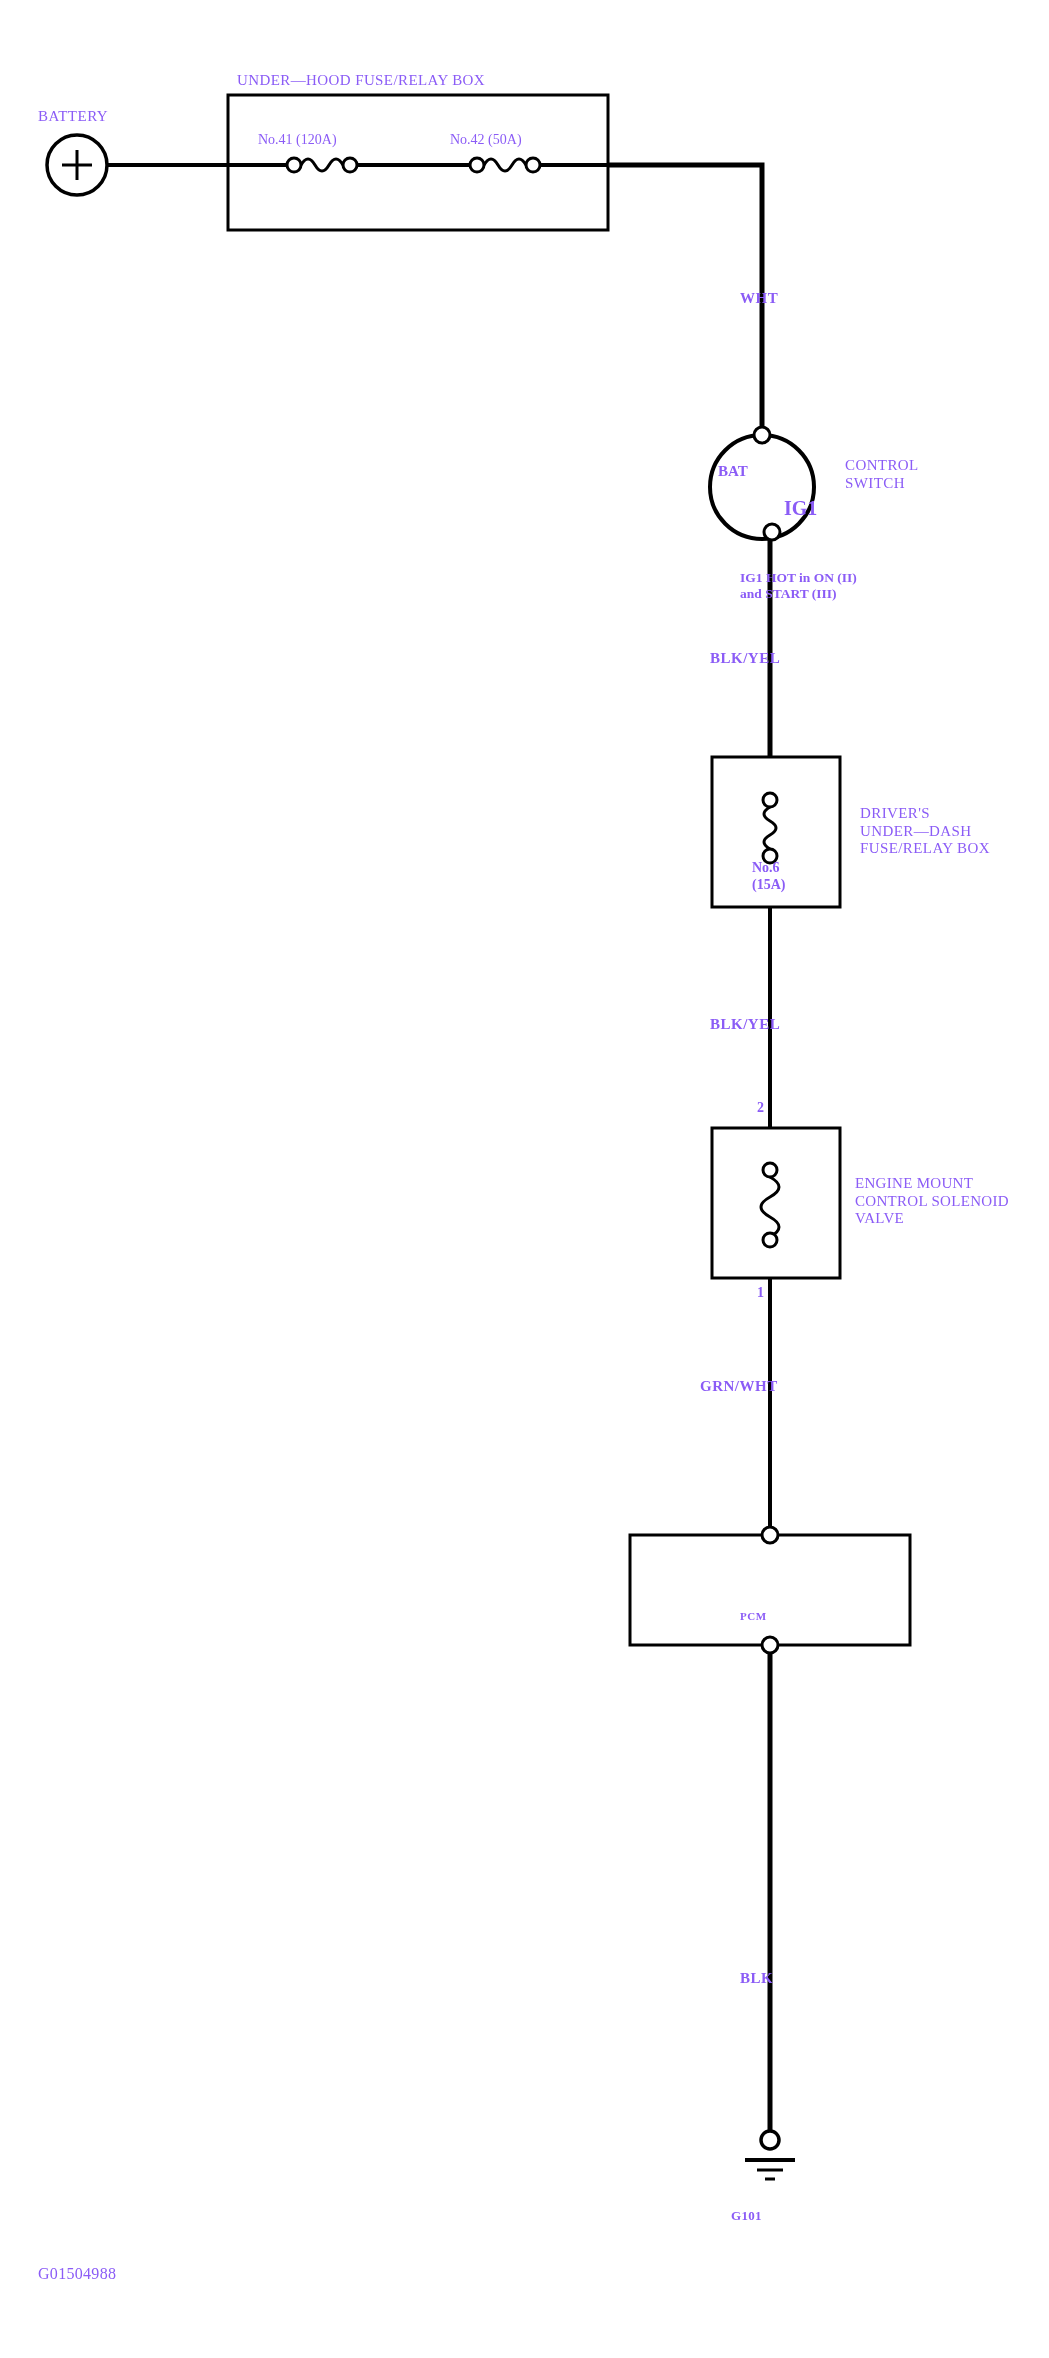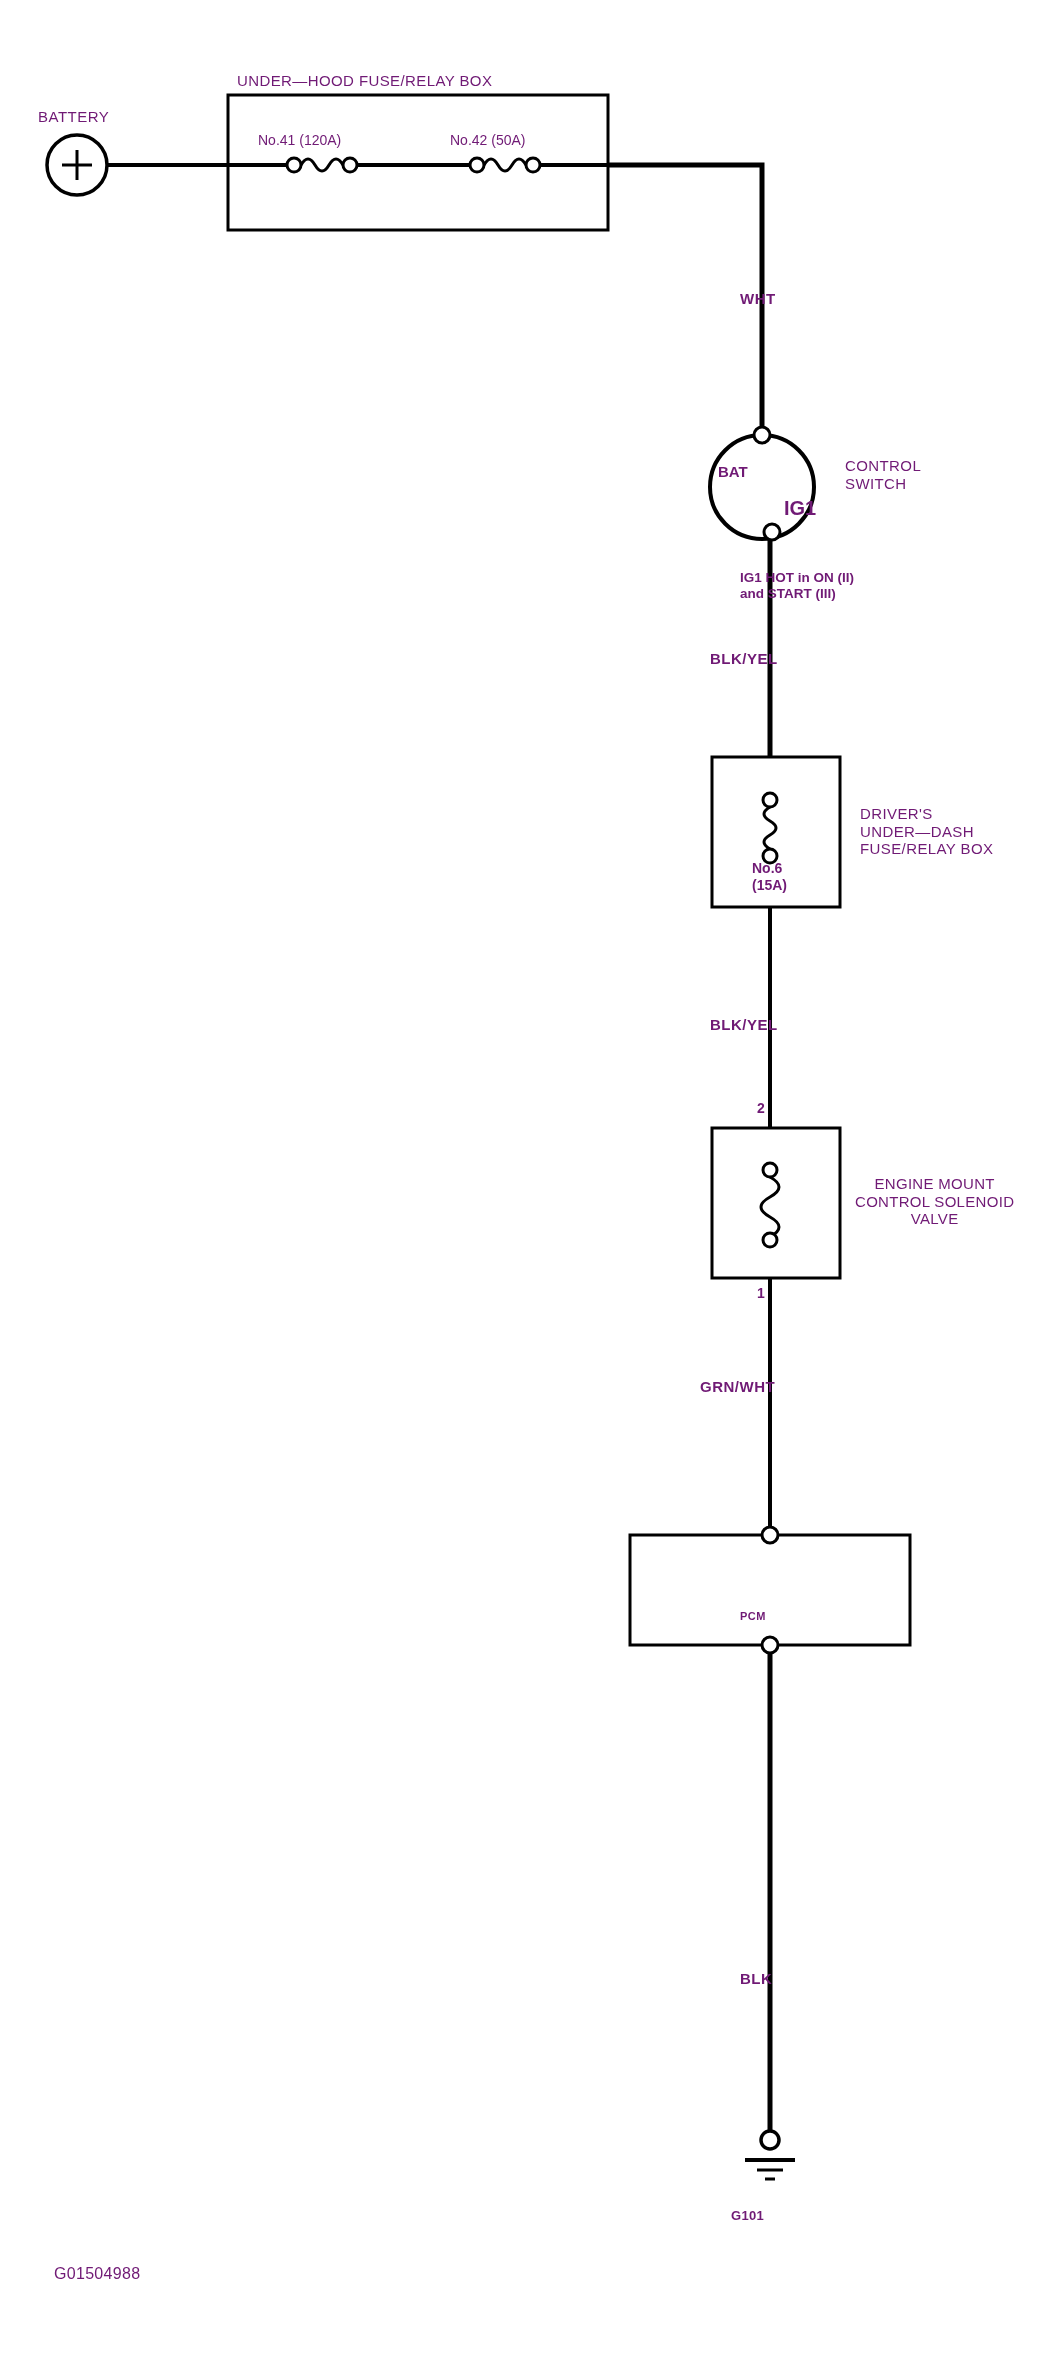--- a/index.html
+++ b/index.html
@@ -13,46 +13,46 @@
   }
   #wiring-diagram {
     position: relative;
     width: 1049px;
     height: 2358px;
     overflow: hidden;
     background: #ffffff;
   }
   .lbl {
     position: absolute;
-    font-family: Liberation Sans, sans-serif;
-    color: #701a75;
+    font-family: Liberation Serif, serif;
+    color: #8b5cf6;
     white-space: pre;
     line-height: 1.18;
   }
   .t-battery      { left: 38px;  top: 108px;  font-size: 15px; letter-spacing: .5px; }
   .t-boxtitle     { left: 237px; top: 72px;   font-size: 15px; letter-spacing: .4px; }
   .t-fuse41       { left: 258px; top: 132px;  font-size: 14px; }
   .t-fuse42       { left: 450px; top: 132px;  font-size: 14px; }
   .t-wht          { left: 740px; top: 290px;  font-size: 15px; font-weight: bold; letter-spacing: .5px; }
   .t-bat          { left: 718px; top: 463px;  font-size: 15px; font-weight: bold; text-align: right; }
   .t-ig1          { left: 784px; top: 497px;  font-size: 20px; font-weight: bold; }
   .t-ignsw        { left: 845px; top: 457px;  font-size: 15px; letter-spacing: .4px; }
   .t-ig1hot       { left: 740px; top: 570px;  font-size: 13.5px; font-weight: bold; }
   .t-blkyel1      { left: 710px; top: 650px;  font-size: 15px; font-weight: bold; letter-spacing: .5px; }
   .t-no6          { left: 752px; top: 828px;  font-size: 14px; font-weight: bold; margin-top: 32px; }
   .t-drivers      { left: 860px; top: 805px;  font-size: 15px; letter-spacing: .4px; }
   .t-blkyel2      { left: 710px; top: 1016px; font-size: 15px; font-weight: bold; letter-spacing: .5px; }
   .t-pin2         { left: 757px; top: 1100px; font-size: 14px; font-weight: bold; }
-  .t-solenoid     { left: 855px; top: 1175px; font-size: 15px; letter-spacing: .3px; text-align: center; }
+  .t-solenoid     { left: 855px; top: 1175px; font-size: 15px; letter-spacing: .3px; }
   .t-pin1         { left: 757px; top: 1285px; font-size: 14px; font-weight: bold; }
   .t-grnwht       { left: 700px; top: 1378px; font-size: 15px; font-weight: bold; letter-spacing: .5px; }
   .t-pcm          { left: 740px; top: 1610px; font-size: 11px; font-weight: bold; letter-spacing: .5px; }
   .t-blk          { left: 740px; top: 1930px; font-size: 15px; font-weight: bold; letter-spacing: .5px; margin-top: 40px; }
   .t-g101         { left: 731px; top: 2208px; font-size: 13px; font-weight: bold; letter-spacing: .3px; }
-  .t-code         { left: 38px;  top: 2265px; font-size: 16px; letter-spacing: .3px; margin-left: 16px; }
+  .t-code         { left: 38px;  top: 2265px; font-size: 16px; letter-spacing: .3px; }
 </style>
 </head>
 <body>
 
 <div id="wiring-diagram">
 
   <svg width="1049" height="2358" viewBox="0 0 1049 2358" style="position:absolute;left:0;top:0;">
 
     <g>
       <circle cx="77" cy="165" r="30" fill="#ffffff" stroke="#000" stroke-width="3.5"></circle>

